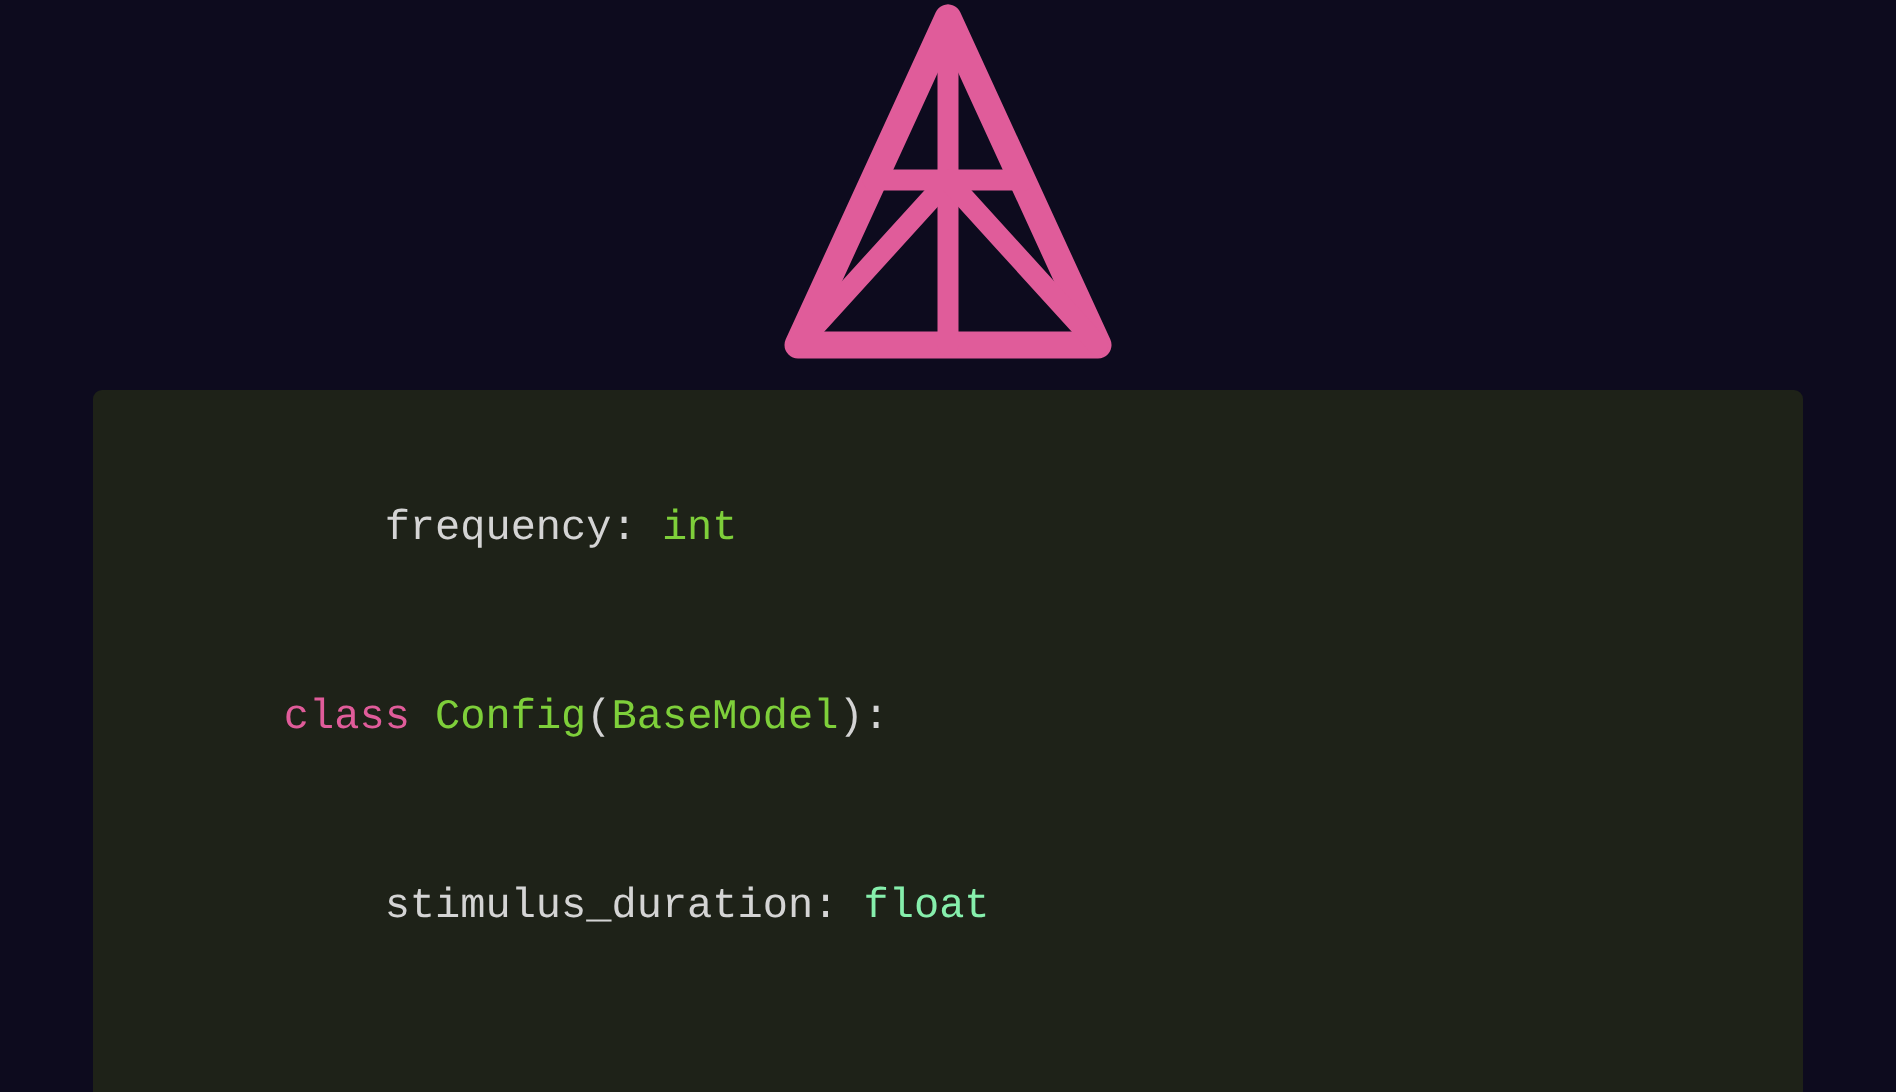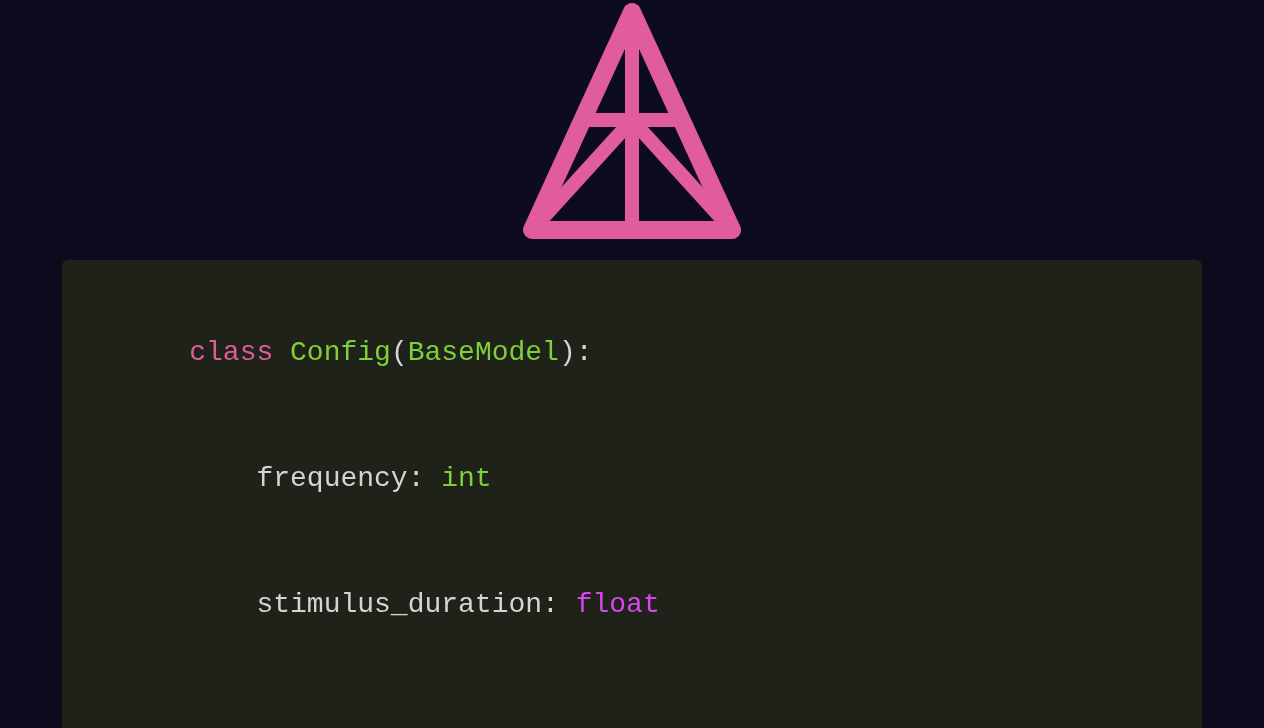--- a/index.html
+++ b/index.html
@@ -43,21 +43,21 @@
     }
 
     .code-line {
       display: block;
       white-space: pre;
     }
 
     .kw-class { color: #e05c9a; }
     .kw-classname { color: #7ecf3a; }
     .kw-type-int { color: #7ecf3a; }
-    .kw-type-float { color: #d946ef; }
+    .kw-type-float { color: #86efac; }
     .plain { color: #d4d4d4; }
     .blank { height: 1.5em; }
   </style>
 </head>
 <body>
 
 <div class="logo-section">
   <svg class="logo-svg" viewBox="0 0 220 260" fill="none" xmlns="http://www.w3.org/2000/svg">
 
     <polyline points="110,12 210,230 10,230 110,12" stroke="#e05c9a" stroke-width="18" fill="none" stroke-linejoin="round" stroke-linecap="round"></polyline>
@@ -68,25 +68,25 @@
 
     <line x1="110" y1="120" x2="210" y2="230" stroke="#e05c9a" stroke-width="14" stroke-linecap="round"></line>
 
     <line x1="60" y1="120" x2="160" y2="120" stroke="#e05c9a" stroke-width="14" stroke-linecap="round"></line>
   </svg>
 </div>
 
 <div class="code-section">
 
   <span class="code-line">
-    <span class="kw-class">class </span><span class="kw-classname">Config</span><span class="plain">(</span><span class="kw-classname">BaseModel</span><span class="plain">):</span>
+    <span class="plain">    frequency: </span><span class="kw-type-int">int</span>
   </span>
 
   <span class="code-line">
-    <span class="plain">    frequency: </span><span class="kw-type-int">int</span>
+    <span class="kw-class">class </span><span class="kw-classname">Config</span><span class="plain">(</span><span class="kw-classname">BaseModel</span><span class="plain">):</span>
   </span>
 
   <span class="code-line">
     <span class="plain">    stimulus_duration: </span><span class="kw-type-float">float</span>
   </span>
 
   <span class="code-line blank">&nbsp;</span>
 
   <span class="code-line">
     

